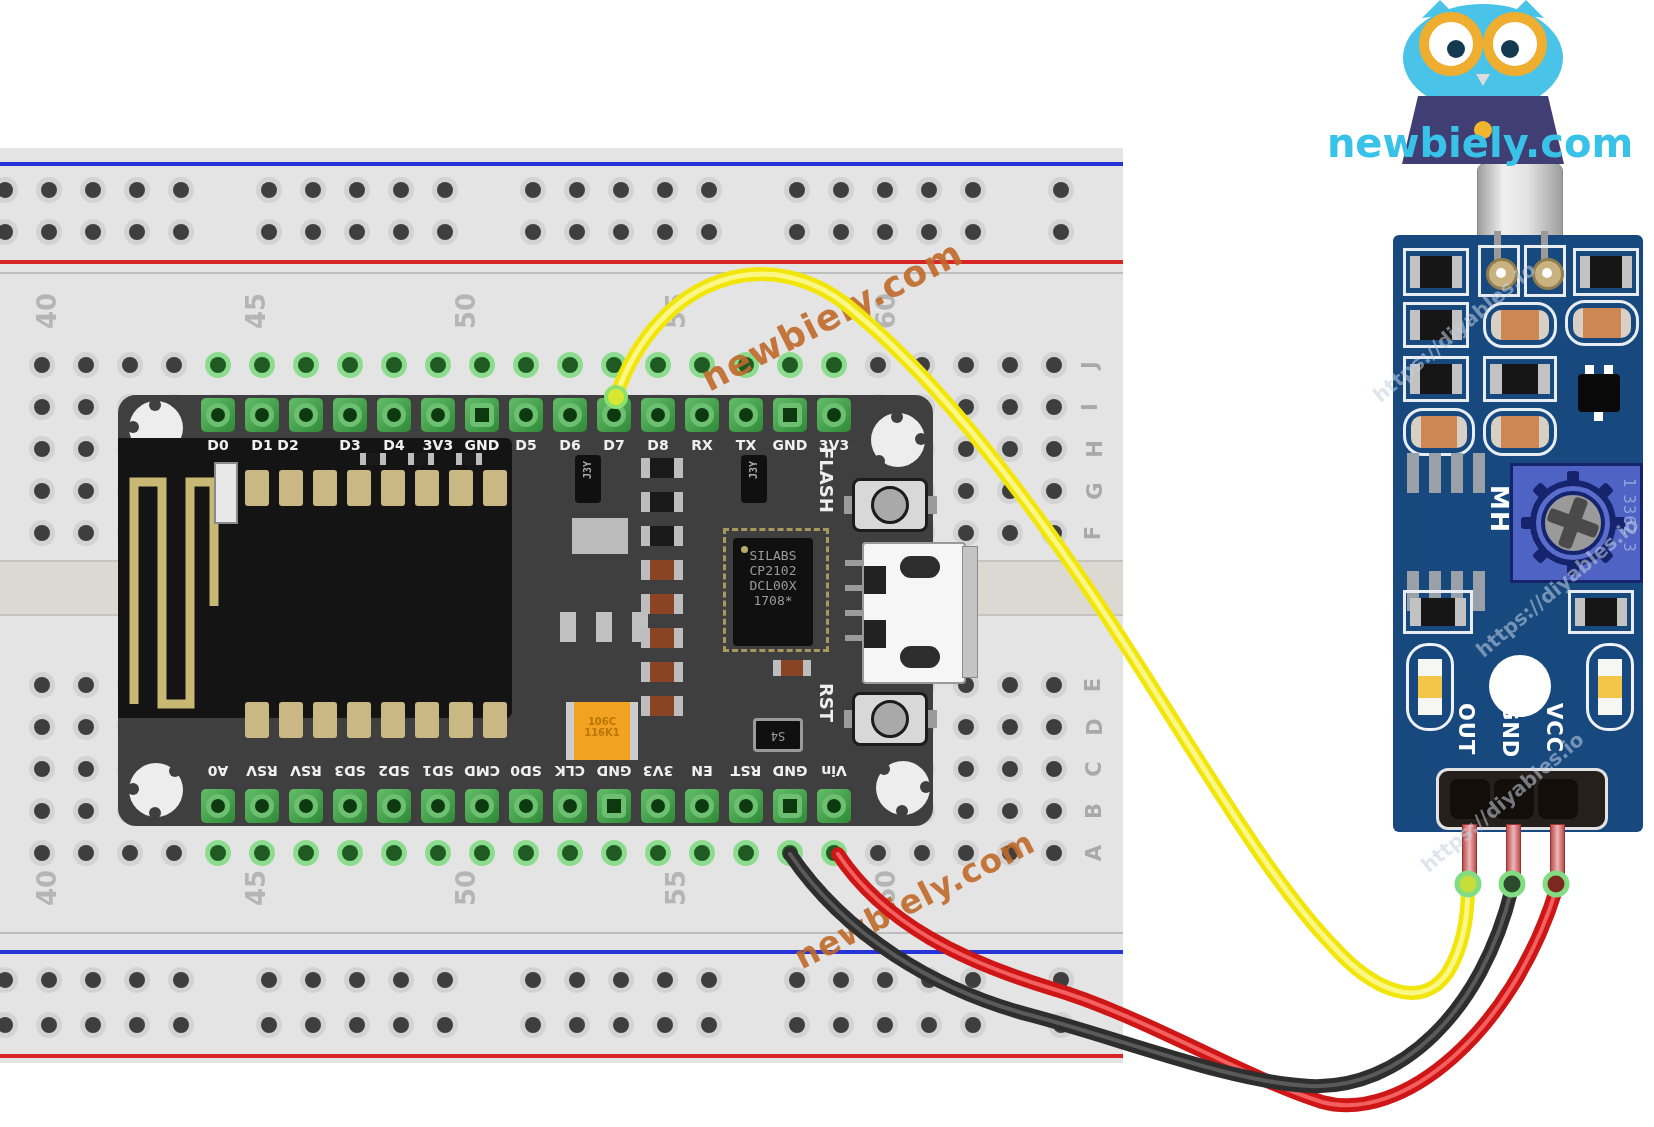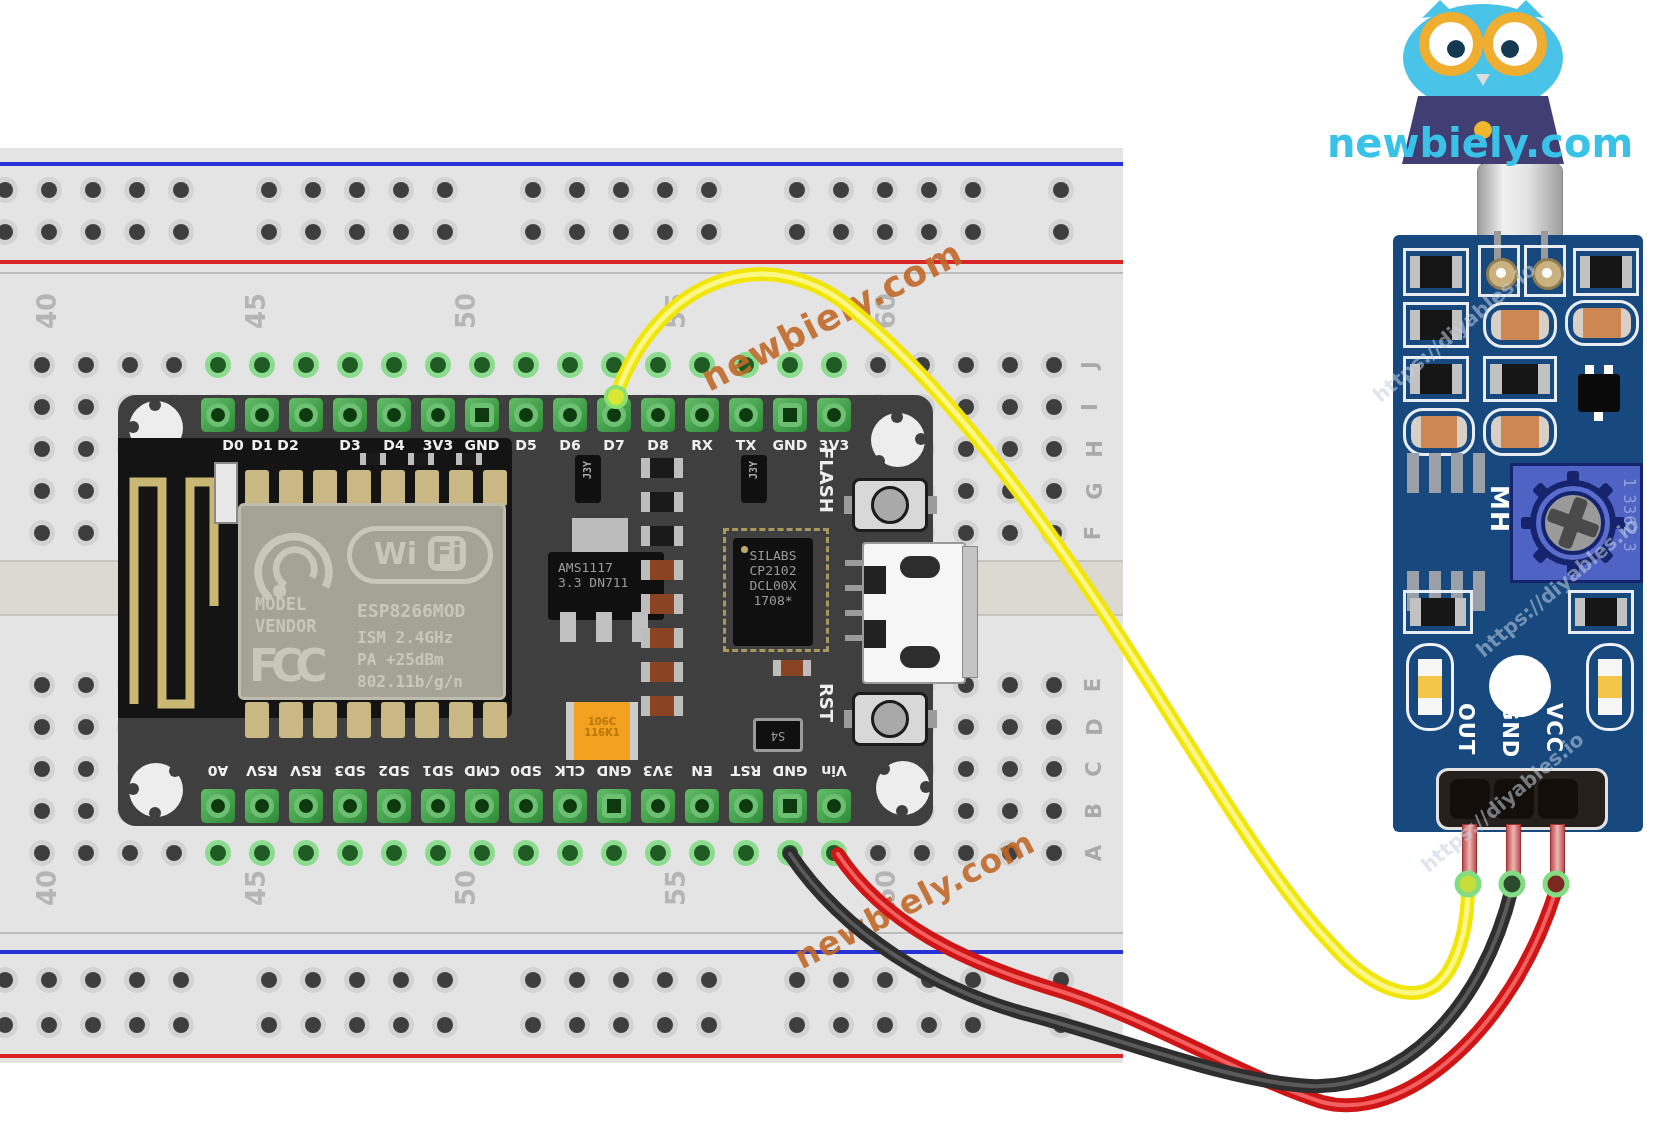--- a/index.html
+++ b/index.html
@@ -471,41 +471,22 @@
         <div class="esp-pad" style="left: 263px; top: 75px;"></div>
         <div class="esp-pad" style="left: 263px; top: 307px;"></div>
         <div class="esp-pad" style="left: 297px; top: 75px;"></div>
         <div class="esp-pad" style="left: 297px; top: 307px;"></div>
         <div class="esp-pad" style="left: 331px; top: 75px;"></div>
         <div class="esp-pad" style="left: 331px; top: 307px;"></div>
         <div class="esp-pad" style="left: 365px; top: 75px;"></div>
         <div class="esp-pad" style="left: 365px; top: 307px;"></div>
       </div>
 
-    <div id="shield">
-      <svg width="86" height="92" viewBox="0 0 90 96" style="position:absolute;left:10px;top:16px">
-        <path d="M20,80 A37,37 0 1,1 78,68" stroke="#c9c8b8" stroke-width="8" fill="none"></path>
-        <path d="M36,66 A20,20 0 1,1 64,58" stroke="#c9c8b8" stroke-width="7" fill="none"></path>
-        <circle cx="30" cy="72" r="7" fill="#c9c8b8"></circle>
-      </svg>
-      <div id="wifipill"><span>Wi</span> <span class="fi">Fi</span></div>
-      <div class="sh-t" style="left:14px;top:88px;font-size:17px">MODEL</div>
-      <div class="sh-t" style="left:14px;top:110px;font-size:17px">VENDOR</div>
-      <div class="sh-t" style="left:116px;top:94px;font-size:18px">ESP8266MOD</div>
-      <div class="sh-t" style="left:8px;top:134px;font-size:44px;letter-spacing:-8px;font-family:'DejaVu Sans',sans-serif">FCC</div>
-      <div class="sh-t" style="left:116px;top:122px;font-size:16px">ISM 2.4GHz</div>
-      <div class="sh-t" style="left:116px;top:144px;font-size:16px">PA  +25dBm</div>
-      <div class="sh-t" style="left:116px;top:166px;font-size:16px">802.11b/g/n</div>
-    </div>
 
     <div style="position:absolute;left:454px;top:123px;width:56px;height:36px;background:#bcbcbc"></div>
-    <div class="blkchip" style="left:430px;top:157px;width:106px;height:60px;font-size:13px;padding:8px 0 0 10px">
-      <div>AMS1117</div>
-        <div>3.3  DN711</div>
-    </div>
     <div class="leg" style="left:442px;top:217px;width:16px;height:30px"></div>
     <div class="leg" style="left:478px;top:217px;width:16px;height:30px"></div>
     <div class="leg" style="left:514px;top:217px;width:16px;height:30px"></div>
 
     <div style="position:absolute;left:605px;top:133px;width:100px;height:118px;border:3px dashed #a89860"></div>
     <div class="blkchip" style="left:615px;top:143px;width:80px;height:98px;font-size:13px;text-align:center;padding-top:10px">
       <span style="position:absolute;left:8px;top:8px;width:7px;height:7px;border-radius:50%;background:#b9a96b"></span>
       <div>SILABS</div>
         <div>CP2102</div>
       <div>DCL00X</div>
@@ -562,21 +543,21 @@
       <div style="position:absolute;left:36px;top:12px;width:40px;height:22px;background:#2d2d2d;border-radius:11px"></div>
       <div style="position:absolute;left:36px;top:102px;width:40px;height:22px;background:#2d2d2d;border-radius:11px"></div>
       <div style="position:absolute;left:0;top:22px;width:22px;height:28px;background:#222"></div>
       <div style="position:absolute;left:0;top:76px;width:22px;height:28px;background:#222"></div>
     </div>
 
     <div>
         <div class="pin" style="left: 83px; top: 3px;">
           <i></i>
         </div>
-        <div class="plabel" style="left: 93px; top: 42px;">D0</div>
+        <div class="plabel" style="left: 78px; top: 42px;">D0</div>
         <div class="pin" style="left: 127px; top: 3px;">
           <i></i>
         </div>
         <div class="plabel" style="left: 122px; top: 42px;">D1</div>
         <div class="pin" style="left: 171px; top: 3px;">
           <i></i>
         </div>
         <div class="plabel" style="left: 148px; top: 42px;">D2</div>
         <div class="pin" style="left: 215px; top: 3px;">
           <i></i>

